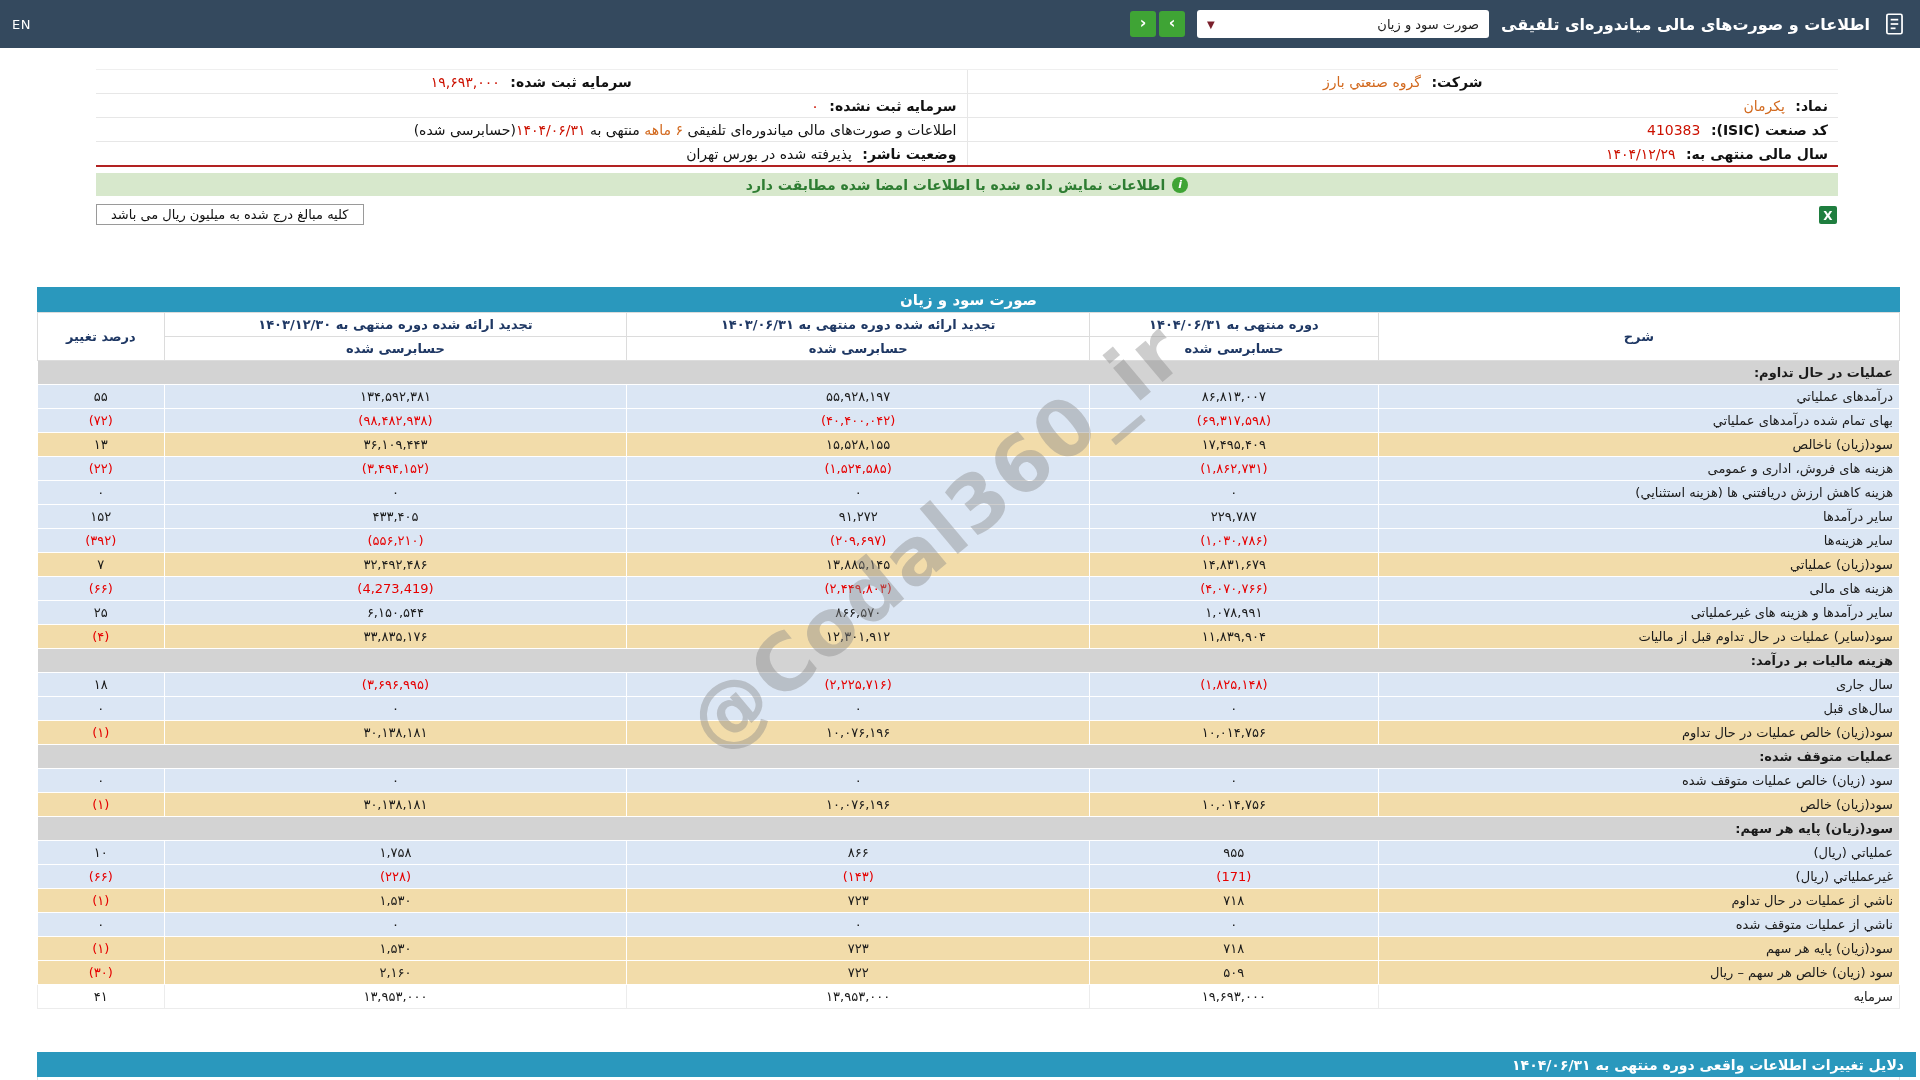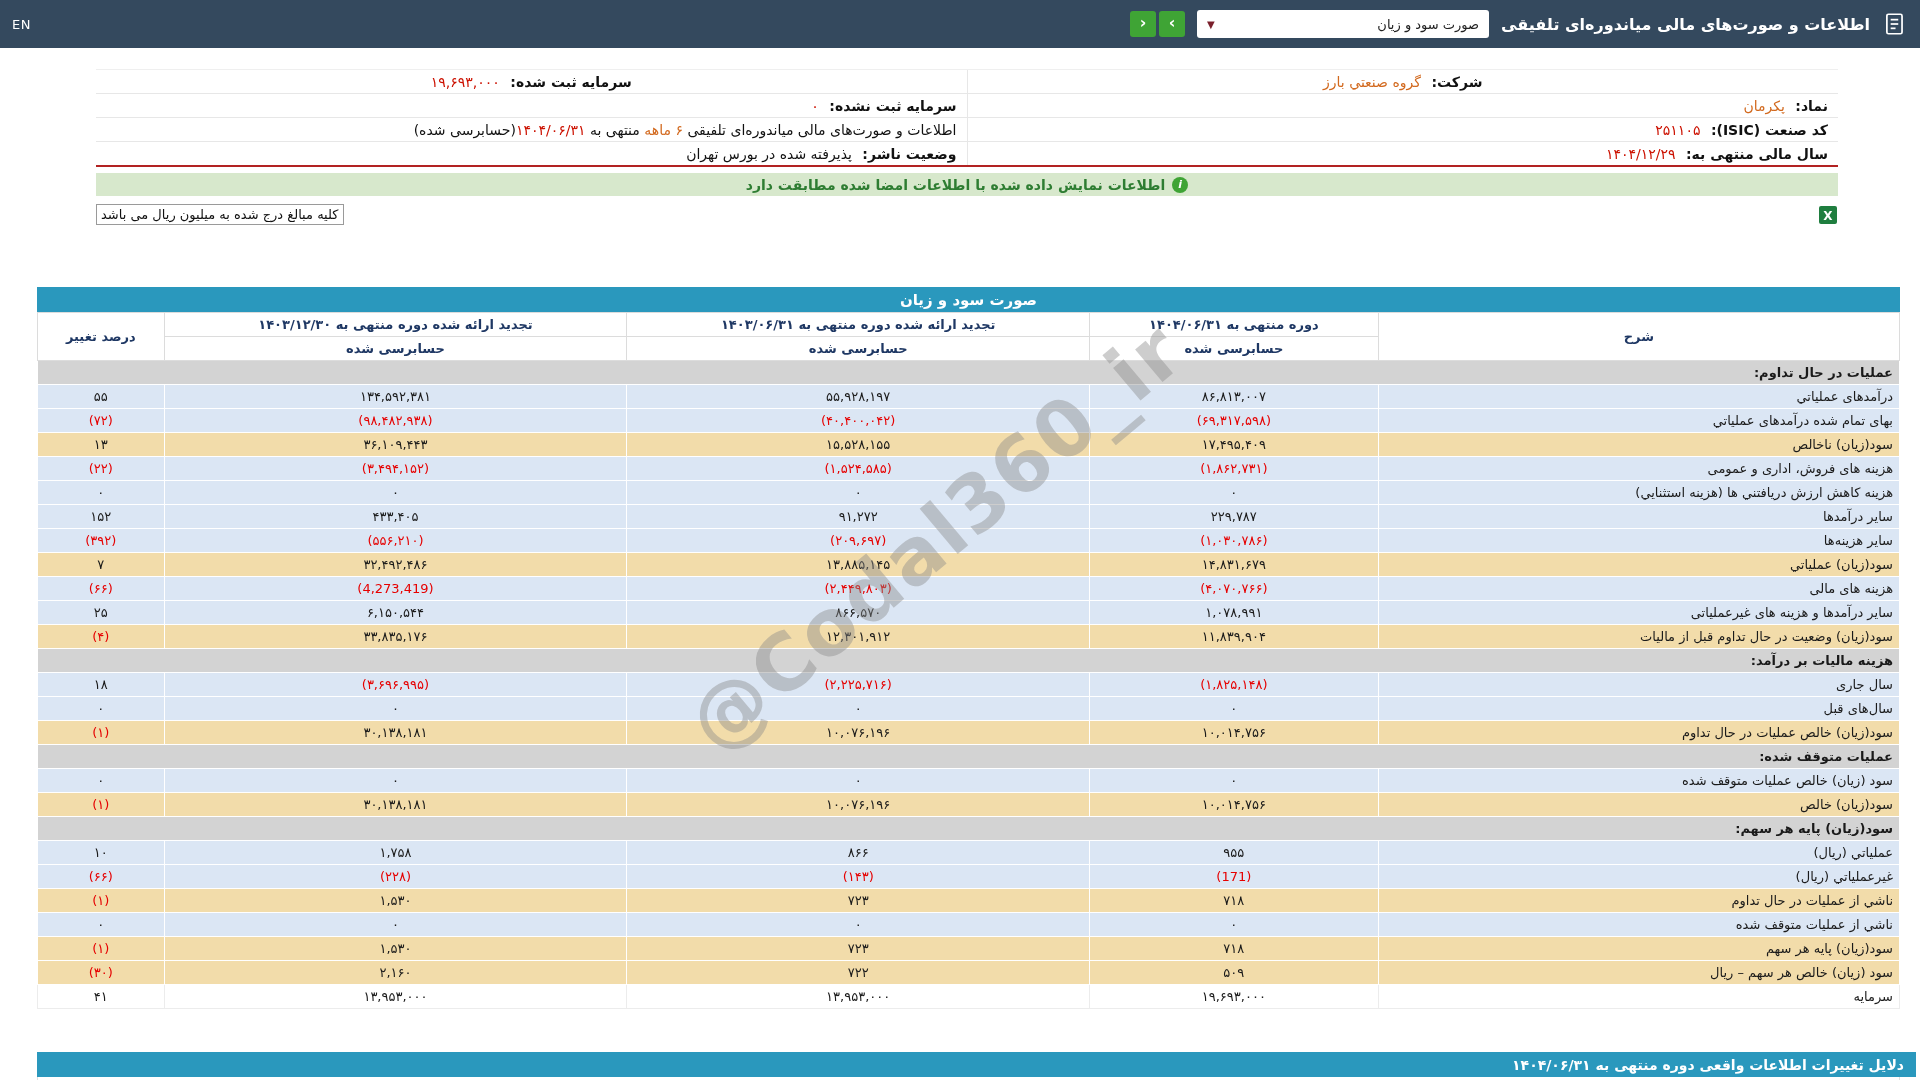--- a/index.html
+++ b/index.html
@@ -53,21 +53,21 @@
   }
   .banner-text{color:var(--banner-text,#2e7d32);font-size:14px;font-weight:bold;}
   .banner-icon{
     width:16px;height:16px;border-radius:50%;background:var(--green-accent,#3fa435);
     color:#fff;font-size:11px;font-weight:bold;font-style:italic;
     display:flex;align-items:center;justify-content:center;flex:0 0 16px;
   }
   
   .tools-row{margin:8px 82px 0 96px;display:flex;align-items:center;justify-content:space-between;}
   .excel-btn{background:none;border:none;padding:0;cursor:pointer;display:flex;}
-  .amounts-note{border:1px solid #9a9a9a;background:#fff;padding:2px 4px;font-size:13px;color:#111;}
+  .amounts-note{border:1px solid #9a9a9a;background:#fff;padding:2px 14px;font-size:13px;color:#111;}
   
   .stmt-wrap{margin:62px 20px 0 37px;}
   .stmt-title{
     height:25px;background:var(--teal-bar,#2a98bd);color:#fff;
     font-size:15px;font-weight:bold;display:flex;align-items:center;justify-content:center;
   }
   table.stmt{width:100%;border-collapse:collapse;table-layout:fixed;}
   .stmt thead th{
     background:#fff;border:1px solid #dcdcdc;color:var(--header-text,#1f3864);
     font-size:13px;font-weight:bold;height:23px;padding:0 4px;white-space:nowrap;overflow:hidden;
@@ -145,21 +145,21 @@
         <span class="val orange">پکرمان</span>
       </td>
       <td class="divider">
         <span class="lbl">سرمایه ثبت نشده:</span>
         <span class="val red">۰</span>
       </td>
     </tr>
     <tr>
       <td>
         <span class="lbl">کد صنعت (ISIC):</span>
-        <span class="val red">۲۵۱۱۰۵</span>
+        <span class="val red">410383</span>
       </td>
       <td class="divider">
         <span class="val">اطلاعات و صورت‌های مالی میاندوره‌ای تلفیقی</span>
         <span class="val orange">۶ ماهه</span>
         <span class="val">منتهی به</span>
         <span class="val red">۱۴۰۴/۰۶/۳۱</span><span class="val">(حسابرسی شده)</span>
       </td>
     </tr>
     <tr>
       <td>
@@ -282,21 +282,21 @@
           <td class="chg neg">(۶۶)</td>
         </tr>
         <tr class="blue">
           <td class="desc">سایر درآمدها و هزینه های غیرعملیاتی</td>
           <td class="val">۱,۰۷۸,۹۹۱</td>
           <td class="val">۸۶۶,۵۷۰</td>
           <td class="val">۶,۱۵۰,۵۴۴</td>
           <td class="chg">۲۵</td>
         </tr>
         <tr class="yellow">
-          <td class="desc">سود(زیان) وضعیت در حال تداوم قبل از مالیات</td>
+          <td class="desc">سود(سایر) عملیات در حال تداوم قبل از مالیات</td>
           <td class="val">۱۱,۸۳۹,۹۰۴</td>
           <td class="val">۱۲,۳۰۱,۹۱۲</td>
           <td class="val">۳۳,۸۳۵,۱۷۶</td>
           <td class="chg neg">(۴)</td>
         </tr>
         <tr class="section">
           <td colspan="5" class="desc">هزینه مالیات بر درآمد:</td>
         </tr>
         <tr class="blue">
           <td class="desc">سال جاری</td>

